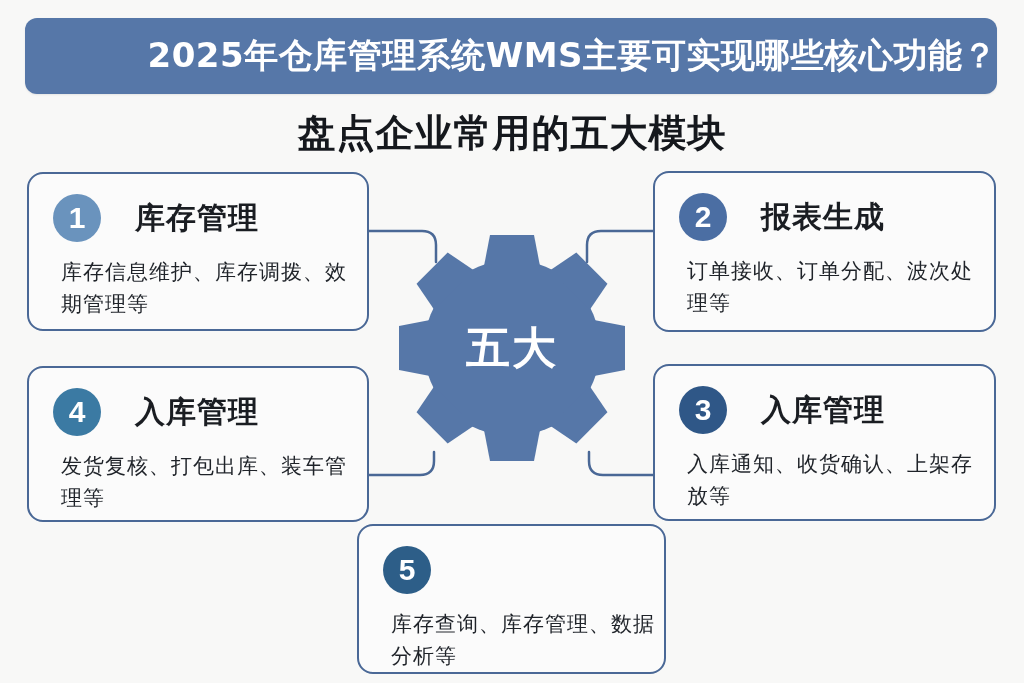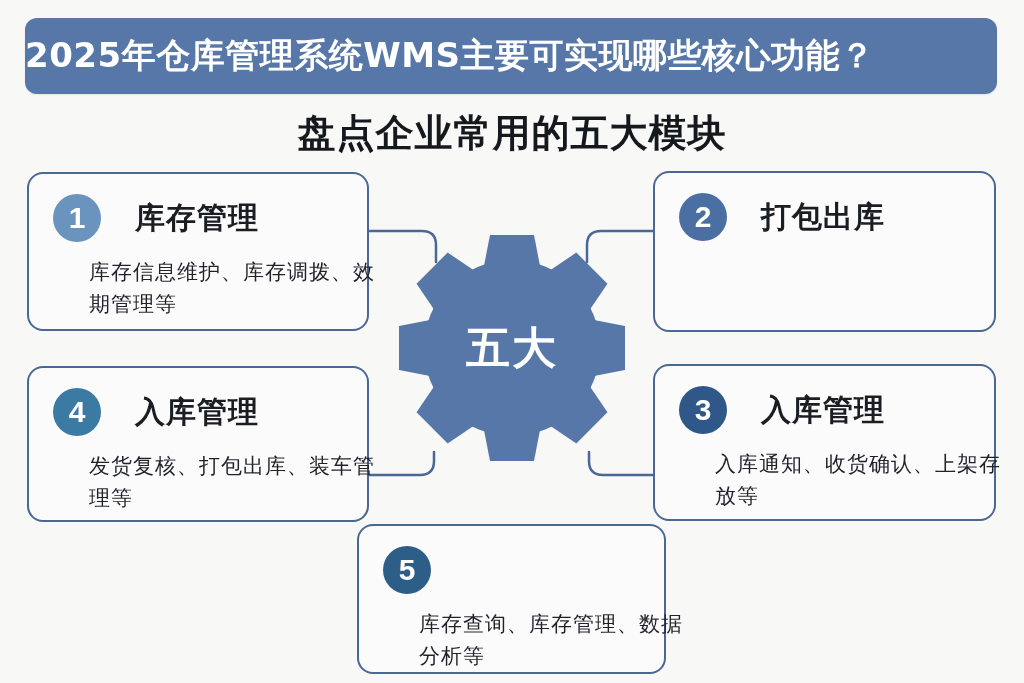--- a/index.html
+++ b/index.html
@@ -6,21 +6,21 @@
   html, body { width: 1024px; height: 683px; overflow: hidden; }
   body {
     background: #f8f8f7;
     font-family: "DejaVu Sans", "Liberation Sans", sans-serif;
     position: relative;
     color: #1c1f24;
   }
   .title-bar {
     position: absolute; left: 25px; top: 18px; width: 972px; height: 76px;
     background: #5677a8; border-radius: 12px;
-    display: flex; align-items: center; justify-content: flex-start;
+    display: flex; align-items: center; justify-content: flex-end;
     box-shadow: 0 1px 2px rgba(0,0,0,0.08);
   }
   .title-text {
     color: #ffffff; font-size: 34px; font-weight: bold; letter-spacing: 0.5px;
     white-space: nowrap;
   }
   .subtitle {
     position: absolute; left: 0; top: 108px; width: 1024px; text-align: center;
     font-size: 38px; font-weight: bold; color: #15181d; letter-spacing: 1px;
   }
@@ -32,21 +32,21 @@
   .card-head { position: absolute; left: 24px; top: 20px; display: flex; align-items: center; }
   .badge {
     width: 48px; height: 48px; border-radius: 50%;
     color: #fff; font-size: 30px; font-weight: bold;
     display: flex; align-items: center; justify-content: center;
     font-family: "Liberation Sans", sans-serif;
   }
   .card-title { margin-left: 34px; font-size: 30px; font-weight: bold; color: #1a1d22; letter-spacing: 1px; }
   .card-desc {
     position: absolute; left: 32px; top: 82px; width: 290px;
-    font-size: 21px; line-height: 32px; color: #1f2329; letter-spacing: 1px; margin-left: 28px;
+    font-size: 21px; line-height: 32px; color: #1f2329; letter-spacing: 1px;
   }
   #card-1 { left: 27px; top: 172px; width: 342px; height: 159px; }
   #card-2 { left: 653px; top: 171px; width: 343px; height: 161px; }
   #card-3 { left: 653px; top: 364px; width: 343px; height: 157px; }
   #card-4 { left: 27px; top: 366px; width: 342px; height: 156px; }
   #card-5 { left: 357px; top: 524px; width: 309px; height: 150px; }
   #card-5 .card-desc { width: 270px; }
   .gear-wrap { position: absolute; left: 397px; top: 233px; width: 230px; height: 230px; }
   .gear-label {
     position: absolute; left: 0; top: 0; width: 230px; height: 230px;
@@ -96,22 +96,23 @@
   <div class="card-head">
     <div class="badge" style="background:#6a93bd">1</div>
     <div class="card-title">库存管理</div>
   </div>
   <div class="card-desc">库存信息维护、库存调拨、效期管理等</div>
 </div>
 
 <div class="card" id="card-2">
   <div class="card-head">
     <div class="badge" style="background:#4b6ea3">2</div>
-    <div class="card-title">打包出库</div>
+    <div class="card-title">报表生成</div>
   </div>
+  <div class="card-desc">订单接收、订单分配、波次处理等</div>
 </div>
 
 <div class="card" id="card-3">
   <div class="card-head">
     <div class="badge" style="background:#2f5787">3</div>
     <div class="card-title">入库管理</div>
   </div>
   <div class="card-desc">入库通知、收货确认、上架存放等</div>
 </div>
 

